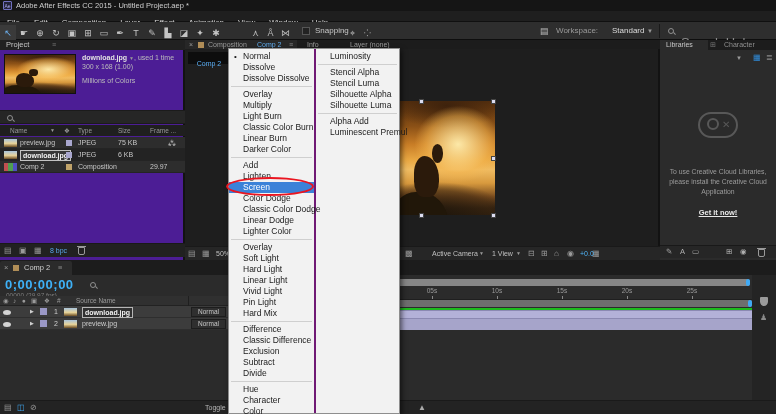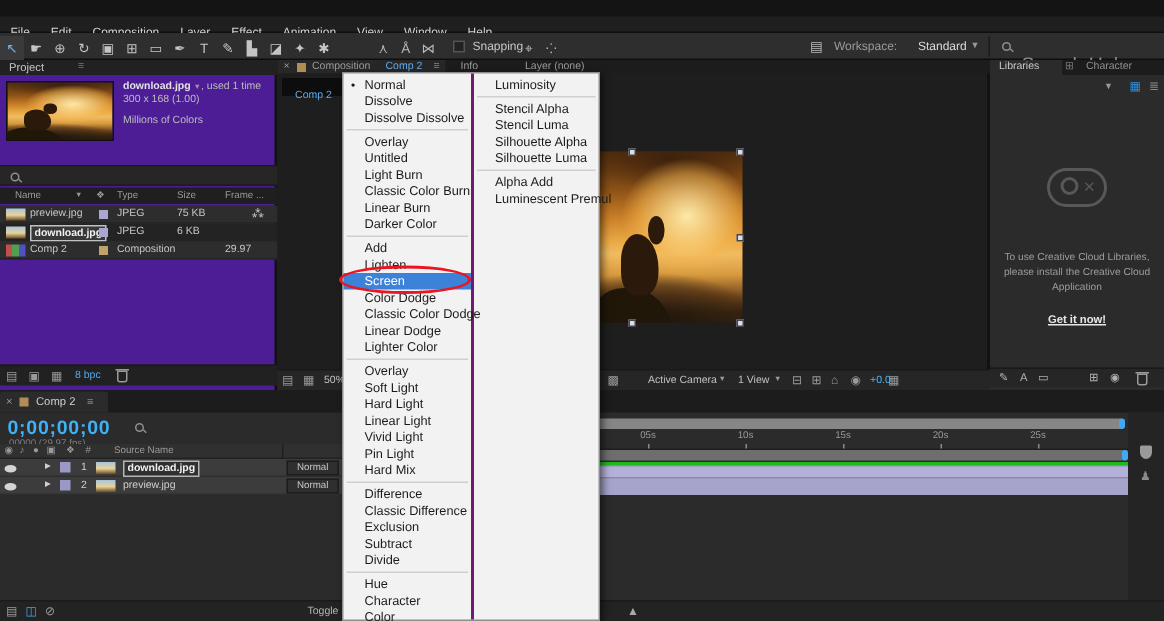--- a/index.html
+++ b/index.html
@@ -139,20 +139,24 @@
   .mitem.hl{background:#3b82d8;color:#fff;}
   .mitem.cur::before{content:"\2022";position:absolute;left:5px;top:0;font-size:8px;}
   .msep{border-top:1px solid #cfcfcf;margin:2px 2px;height:0;}
   .redoval{left:226px;top:177px;width:88px;height:19px;border:2px solid #ea1520;border-radius:50%;z-index:31;box-sizing:border-box;}
 </style>
 </head>
 <body>
 
 <div id="app">
 
+  <div class="abs titlebar">
+    <span class="abs appicon">Ae</span>
+    <span class="abs wintitle">Adobe After Effects CC 2015 - Untitled Project.aep *</span>
+  </div>
 
   <div class="abs menubar" id="menubar"><span class="mb-item">File</span><span class="mb-item">Edit</span><span class="mb-item">Composition</span><span class="mb-item">Layer</span><span class="mb-item">Effect</span><span class="mb-item">Animation</span><span class="mb-item">View</span><span class="mb-item">Window</span><span class="mb-item">Help</span></div>
 
   <div class="abs toolbar">
     <span id="tools"><span class="tool active">↖</span><span class="tool">☛</span><span class="tool">⊕</span><span class="tool">↻</span><span class="tool">▣</span><span class="tool">⊞</span><span class="tool">▭</span><span class="tool">✒</span><span class="tool">T</span><span class="tool">✎</span><span class="tool">▙</span><span class="tool">◪</span><span class="tool">✦</span><span class="tool">✱</span></span>
     <span id="axis-tools" style="position:absolute;left:248px;top:0;"><span class="xtool">⋏</span><span class="xtool">Å</span><span class="xtool">⋈</span></span>
     <span class="abs chk"></span>
     <span class="abs snaplbl">Snapping</span>
     <span id="snap-extra" style="position:absolute;left:345px;top:0;"><span class="xtool">⌖</span><span class="xtool">⁘</span></span>
     <span class="abs wsicon">▤</span>
@@ -377,21 +381,21 @@
     </div>
   </div>
 
   <div class="abs menu">
     <div class="mcol" id="menu-col-left">
         <div class="mitem cur">Normal</div>
         <div class="mitem">Dissolve</div>
         <div class="mitem">Dissolve Dissolve</div>
         <div class="msep"></div>
         <div class="mitem">Overlay</div>
-        <div class="mitem">Untitled</div>
+        <div class="mitem">Multiply</div>
         <div class="mitem">Light Burn</div>
         <div class="mitem">Classic Color Burn</div>
         <div class="mitem">Linear Burn</div>
         <div class="mitem">Darker Color</div>
         <div class="msep"></div>
         <div class="mitem">Add</div>
         <div class="mitem">Lighten</div>
         <div class="mitem hl">Screen</div>
         <div class="mitem">Color Dodge</div>
         <div class="mitem">Classic Color Dodge</div>

